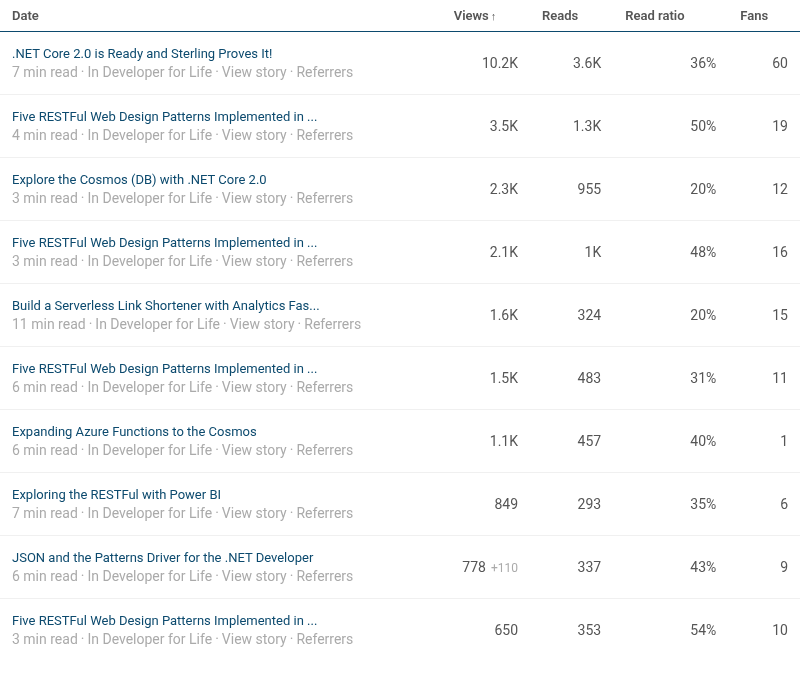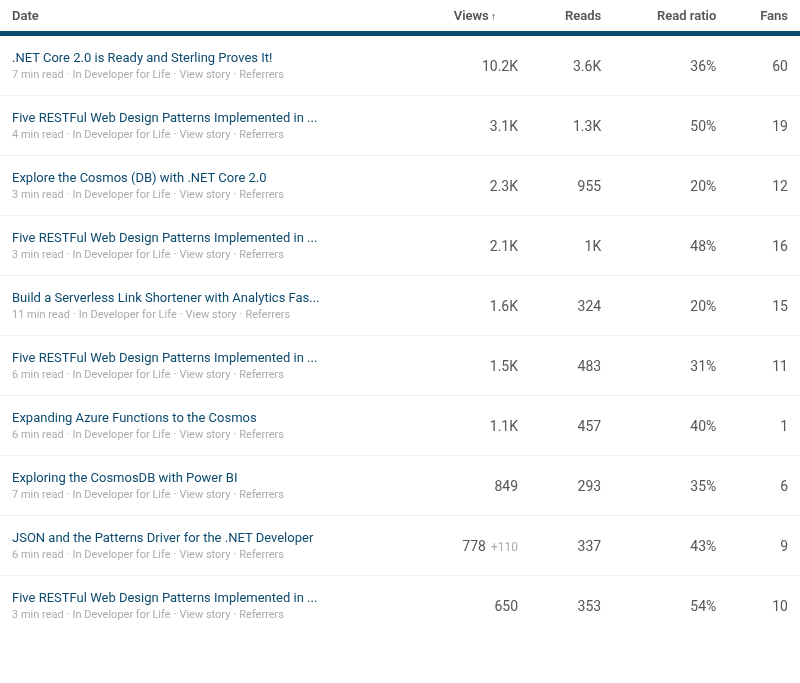--- a/index.html
+++ b/index.html
@@ -11,32 +11,32 @@
     }
     .table-container {
       width: 800px;
       overflow-x: auto;
     }
     table {
       width: 100%;
       border-collapse: collapse;
     }
     thead tr {
-      border-bottom: 5px solid #0c4a6e;
+      border-bottom: 1px solid #0c4a6e;
     }
     thead th {
       padding: 8px 12px;
       text-align: left;
       font-weight: 600;
       font-size: 13px;
       color: #555;
       white-space: nowrap;
     }
     thead th.numeric {
-      text-align: right;
+      text-align: left;
     }
     thead th.col-views {
       text-align: center;
     }
     tbody tr {
       border-bottom: 1px solid #f0f0f0;
     }
     tbody tr:last-child {
       border-bottom: none;
     }
@@ -52,21 +52,21 @@
       color: #555;
       white-space: nowrap;
     }
     .article-title {
       font-size: 13px;
       font-weight: 400;
       color: #0c4a6e;
       margin-bottom: 3px;
     }
     .article-meta {
-      font-size: 11px;
+      font-size: 14px;
       color: #aaa;
     }
     .article-meta a, .article-meta span {
       color: #aaa;
       text-decoration: none;
     }
     .article-meta .dot {
       margin: 0 3px;
     }
     .views-extra {
@@ -105,21 +105,21 @@
           <td class="col-views"><span>10.2K</span></td>
           <td class="col-reads">3.6K</td>
           <td class="col-read-ratio">36%</td>
           <td class="col-fans">60</td>
         </tr>
         <tr>
           <td class="col-date">
             <div class="article-title">Five RESTFul Web Design Patterns Implemented in ...</div>
             <div class="article-meta"><span>4 min read</span><span class="dot">·</span><span>In Developer for Life</span><span class="dot">·</span><a href="#">View story</a><span class="dot">·</span><a href="#">Referrers</a></div>
           </td>
-          <td class="col-views"><span>3.1K</span></td>
+          <td class="col-views"><span>3.5K</span></td>
           <td class="col-reads">1.3K</td>
           <td class="col-read-ratio">50%</td>
           <td class="col-fans">19</td>
         </tr>
         <tr>
           <td class="col-date">
             <div class="article-title">Explore the Cosmos (DB) with .NET Core 2.0</div>
             <div class="article-meta"><span>3 min read</span><span class="dot">·</span><span>In Developer for Life</span><span class="dot">·</span><a href="#">View story</a><span class="dot">·</span><a href="#">Referrers</a></div>
           </td>
           <td class="col-views"><span>2.3K</span></td>
@@ -162,21 +162,21 @@
             <div class="article-title">Expanding Azure Functions to the Cosmos</div>
             <div class="article-meta"><span>6 min read</span><span class="dot">·</span><span>In Developer for Life</span><span class="dot">·</span><a href="#">View story</a><span class="dot">·</span><a href="#">Referrers</a></div>
           </td>
           <td class="col-views"><span>1.1K</span></td>
           <td class="col-reads">457</td>
           <td class="col-read-ratio">40%</td>
           <td class="col-fans">1</td>
         </tr>
         <tr>
           <td class="col-date">
-            <div class="article-title">Exploring the CosmosDB with Power BI</div>
+            <div class="article-title">Exploring the RESTFul with Power BI</div>
             <div class="article-meta"><span>7 min read</span><span class="dot">·</span><span>In Developer for Life</span><span class="dot">·</span><a href="#">View story</a><span class="dot">·</span><a href="#">Referrers</a></div>
           </td>
           <td class="col-views"><span>849</span></td>
           <td class="col-reads">293</td>
           <td class="col-read-ratio">35%</td>
           <td class="col-fans">6</td>
         </tr>
         <tr>
           <td class="col-date">
             <div class="article-title">JSON and the Patterns Driver for the .NET Developer</div>

